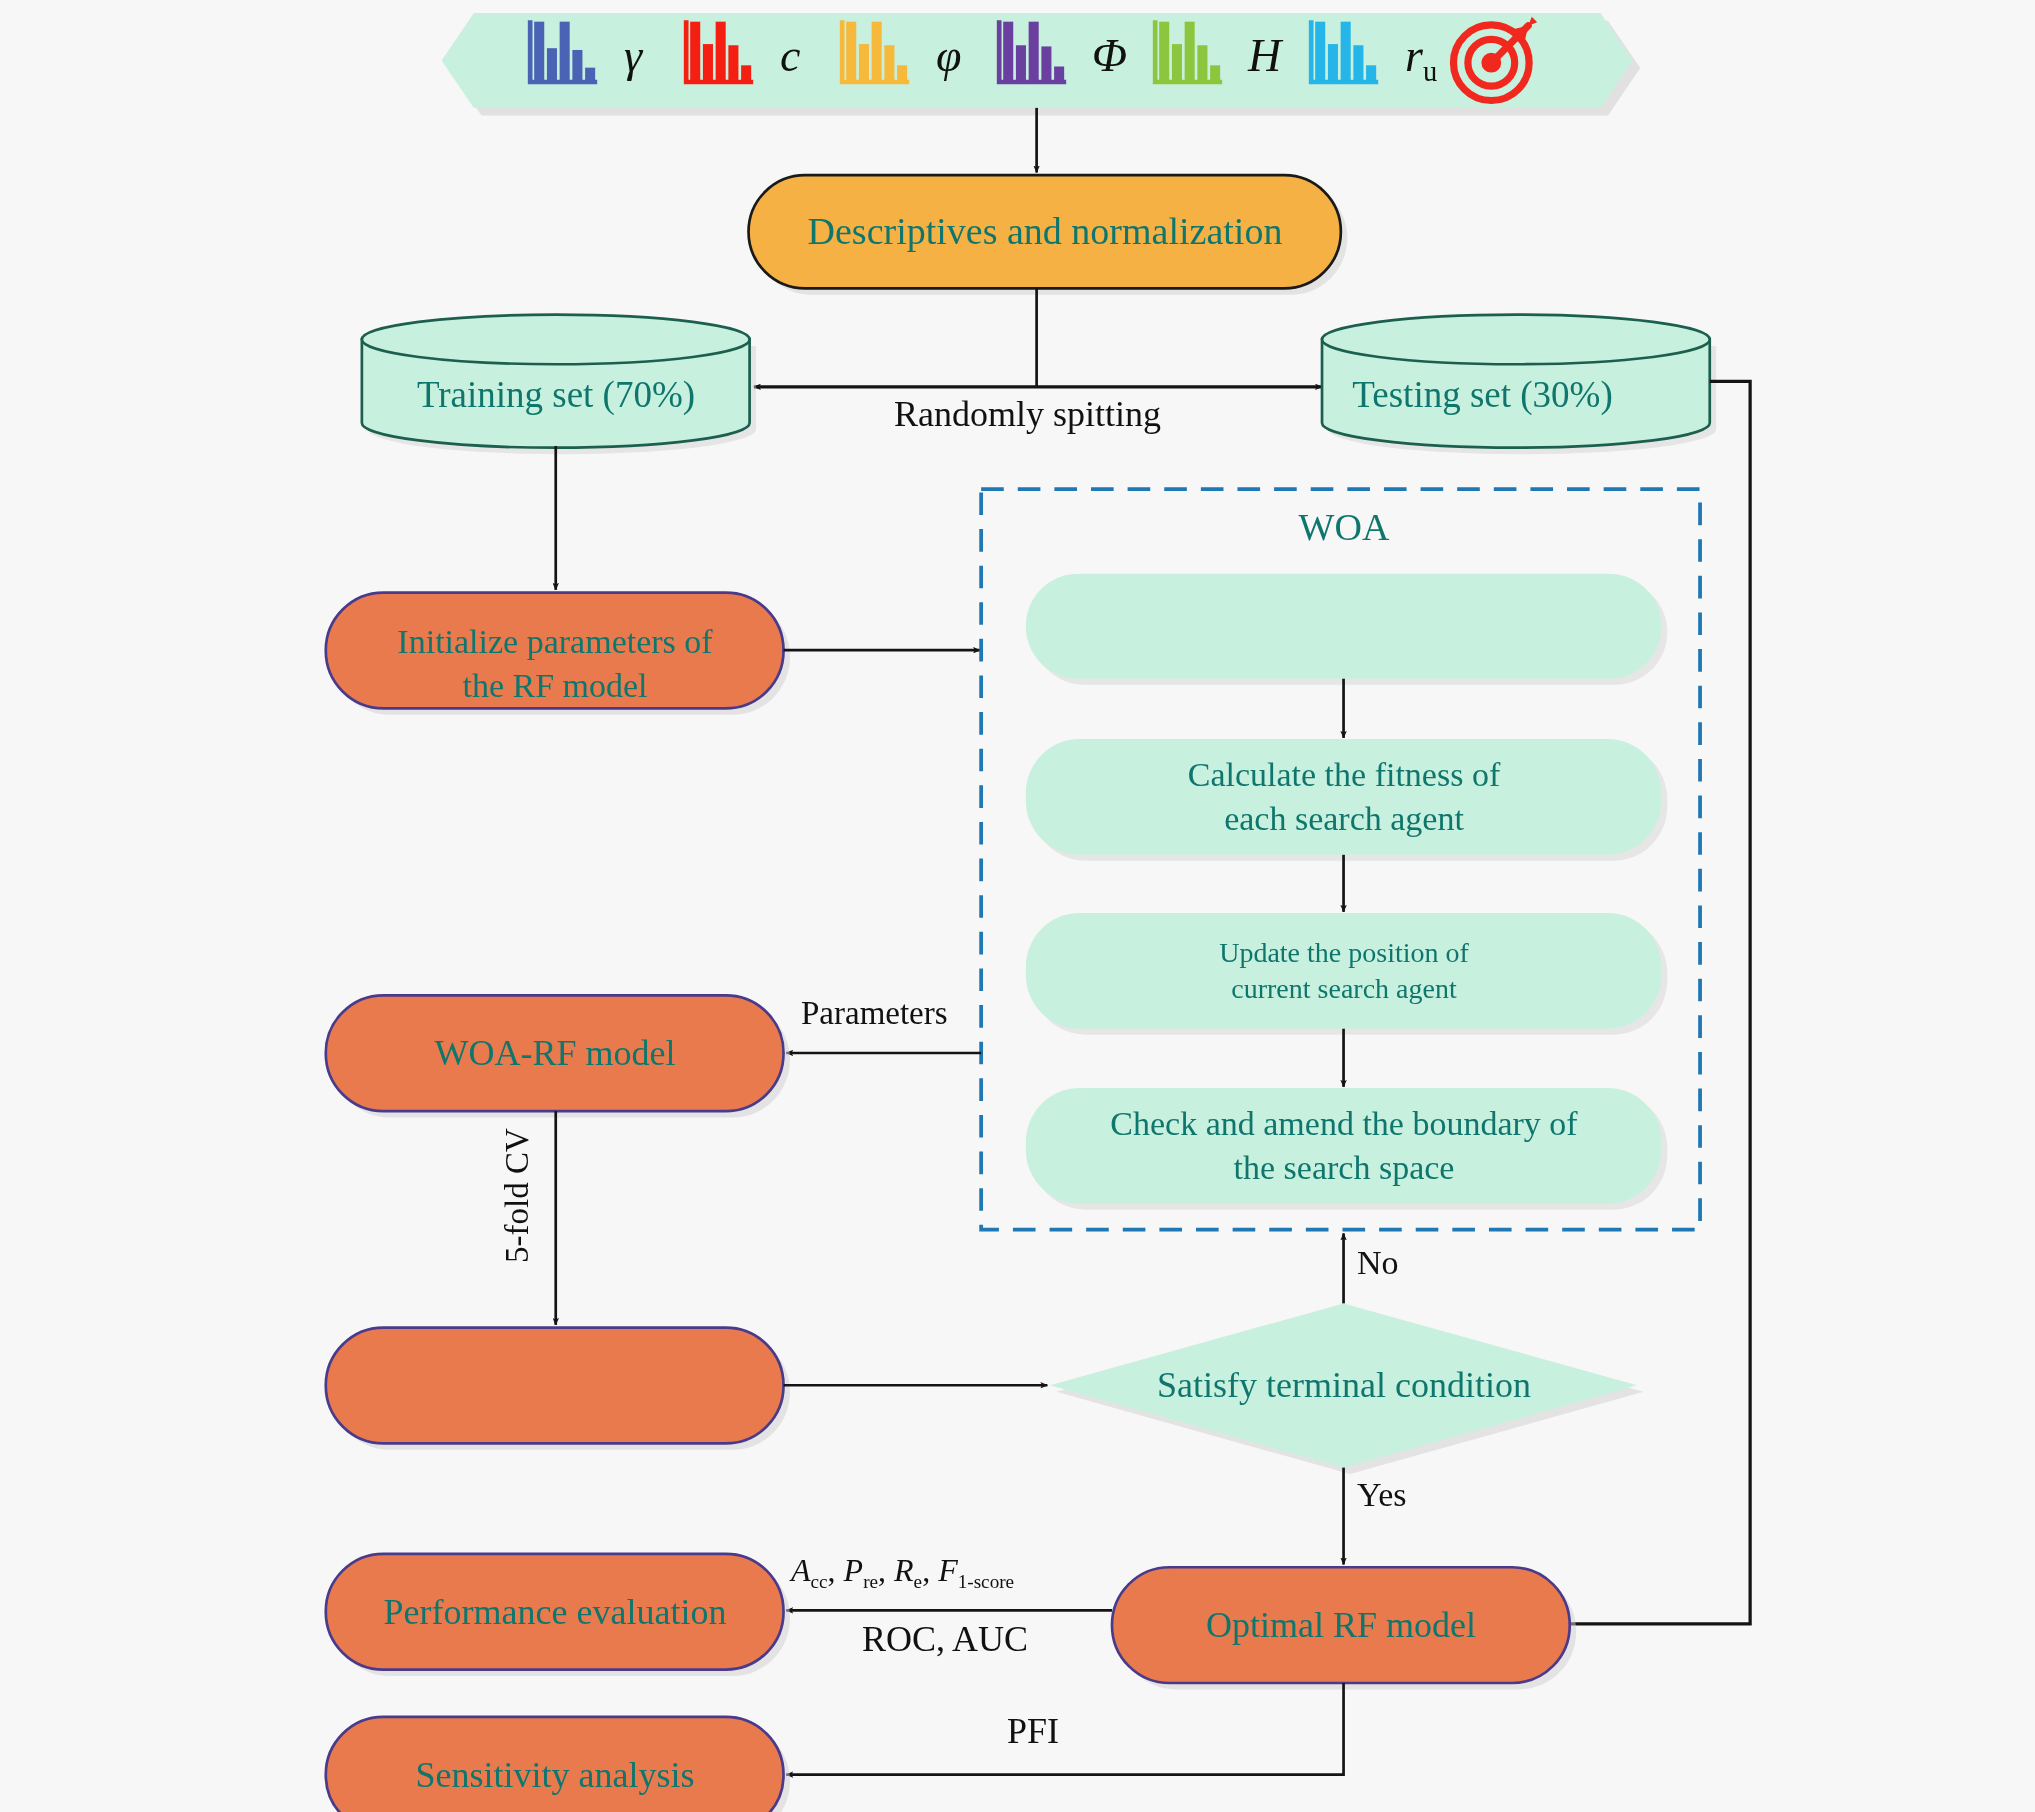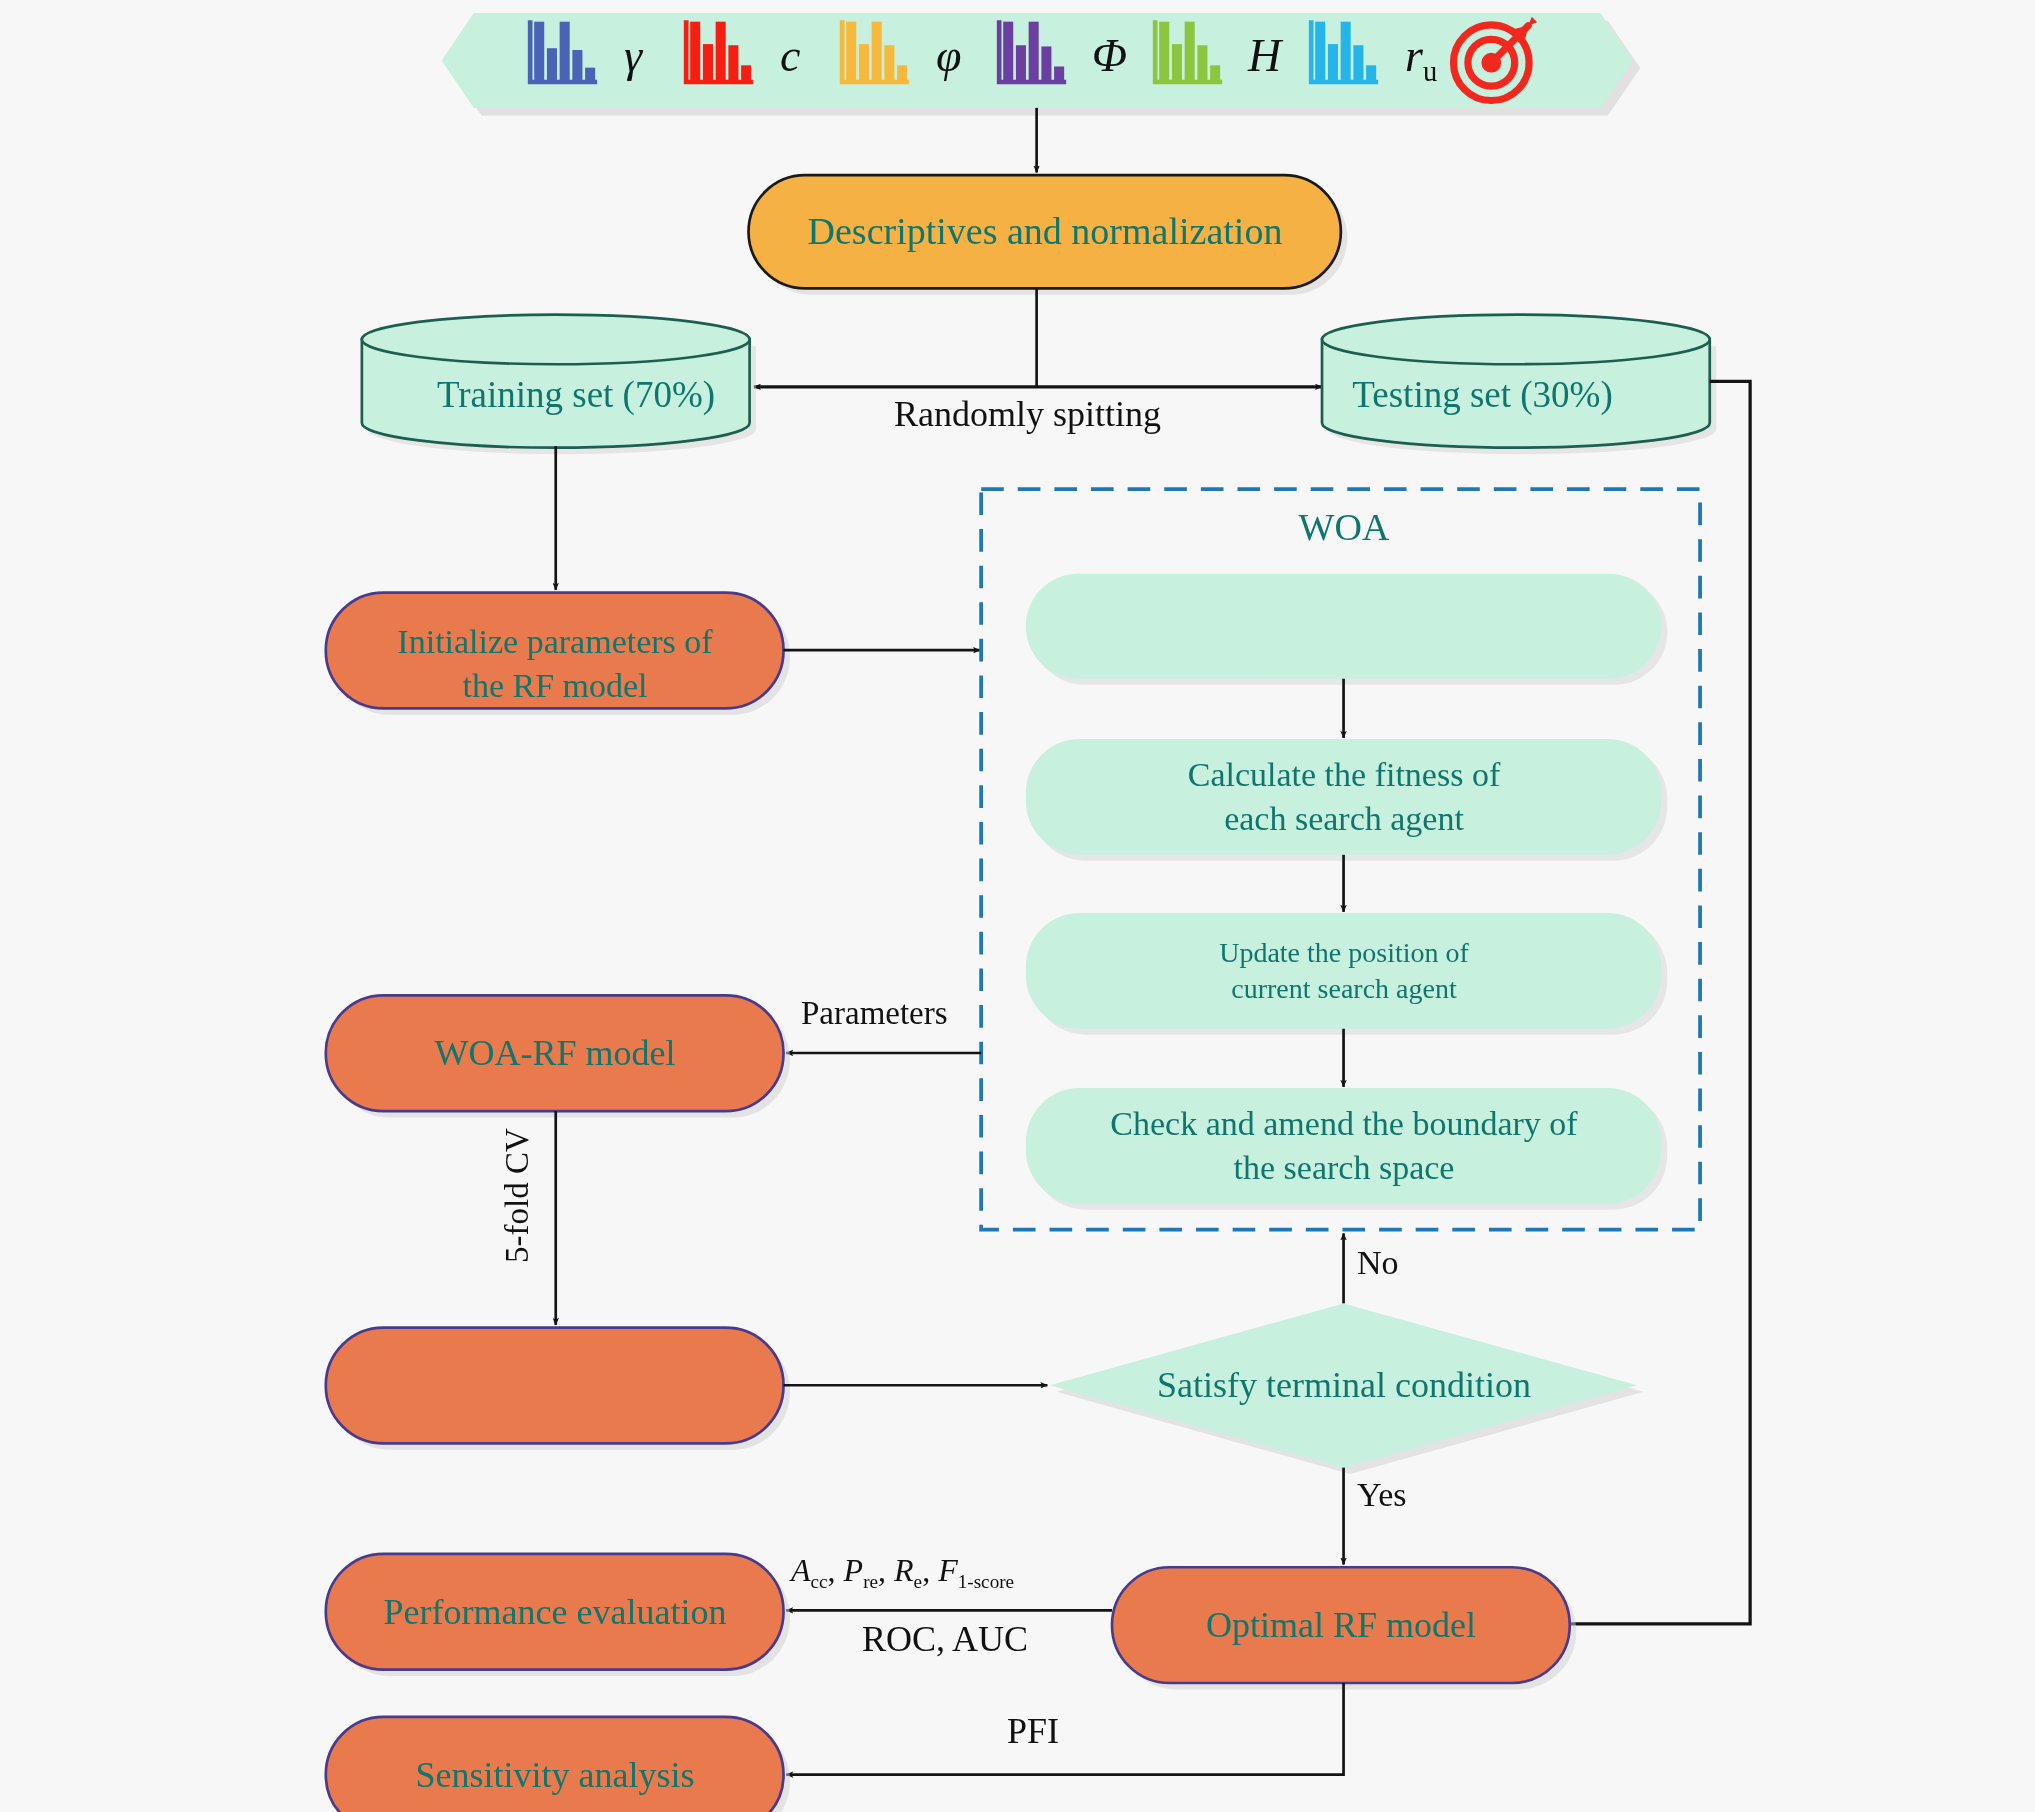--- a/index.html
+++ b/index.html
@@ -227,21 +227,21 @@
     <circle cx="47" cy="53" r="26" fill="none" stroke="#f0281e" stroke-width="8"></circle>
     <circle cx="47" cy="53" r="11" fill="#f0281e"></circle>
     <path d="M47,53 L88,12" stroke="#f0281e" stroke-width="8" stroke-linecap="round"></path>
     <path d="M88,12 L70,16 L84,30 Z" fill="#f0281e"></path>
     <path d="M88,12 L92,2 L98,8 Z" fill="#f0281e"></path>
   </svg>
 </div>
 
 <div class="node-label" style="left:749px;top:175px;width:592px;height:113px;font-size:38px;">Descriptives and normalization</div>
 
-<div class="node-label" style="left:362px;top:349px;width:388px;height:92px;font-size:37px;padding-left:20px;">Training set (70%)</div>
+<div class="node-label" style="left:362px;top:349px;width:388px;height:92px;font-size:37px;">Training set (70%)</div>
 
 <div class="node-label" style="left:1322px;top:349px;width:321px;height:92px;font-size:37px;">Testing set (30%)</div>
 
 <div class="node-label" style="left:326px;top:592px;width:458px;height:144px;font-size:34px;">Initialize parameters of
 the RF model</div>
 
 <div class="node-label" style="left:326px;top:995px;width:458px;height:116px;font-size:36px;">WOA-RF model</div>
 
 
 <div class="node-label" style="left:326px;top:1554px;width:458px;height:116px;font-size:36px;">Performance evaluation</div>

